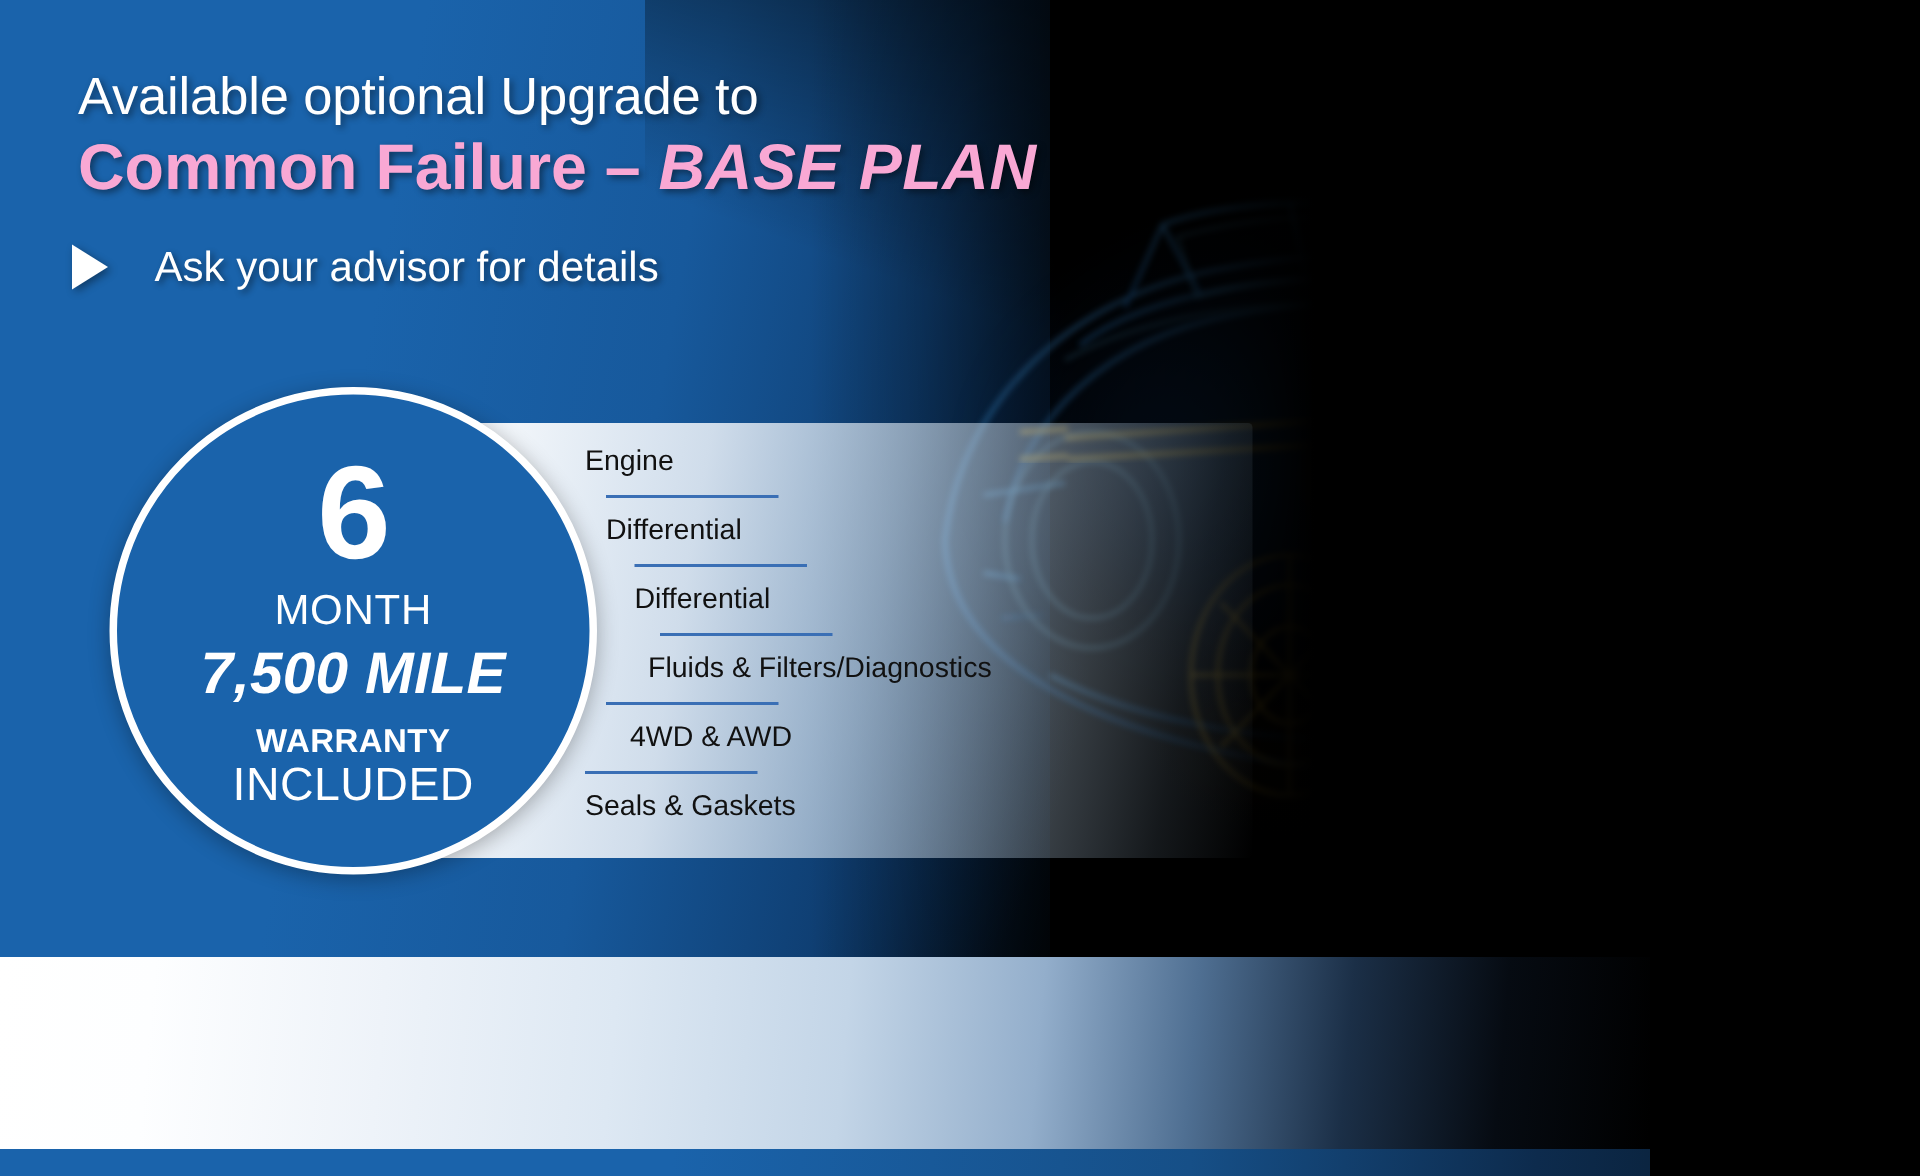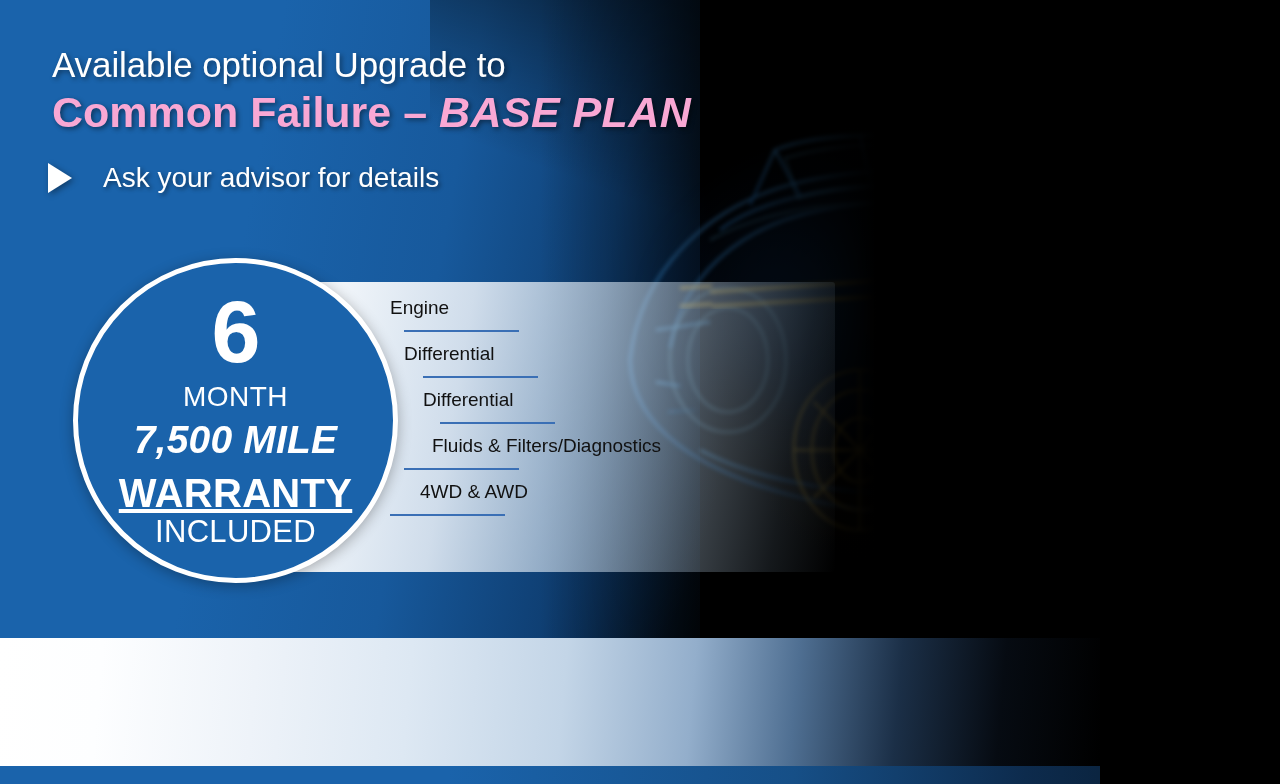--- a/index.html
+++ b/index.html
@@ -130,21 +130,21 @@
     background:#1a63ab;
     border:5px solid #ffffff;
     box-shadow:0 3px 14px rgba(0,0,0,0.30);
     display:flex; flex-direction:column;
     align-items:center; justify-content:center;
     color:#fff; text-align:center;
   }
   .badge-num { font-size:88px; font-weight:700; line-height:0.92; letter-spacing:-1px; }
   .badge-month { font-size:28px; font-weight:400; letter-spacing:0.5px; margin-top:10px; line-height:1; }
   .badge-mile { font-size:39px; font-weight:700; letter-spacing:0.2px; margin-top:9px; line-height:1;font-style:italic; }
-  .badge-warranty { font-size:40px; font-weight:700; letter-spacing:0.3px; margin-top:13px; line-height:1.08;text-decoration:underline; }
+  .badge-warranty { font-size:22px; font-weight:700; letter-spacing:0.3px; margin-top:13px; line-height:1.08; }
   .badge-included { font-size:31px; font-weight:400; letter-spacing:0.3px; line-height:1.08; }
 
   
   .footer {
     position:absolute; left:0; top:638px; width:1280px; height:128px;
     background:linear-gradient(95deg,
       #ffffff 0%, #fdfeff 8%, #eef3f9 20%,
       #dde8f3 32%, #c3d5e7 44%, #93aecb 54%,
       #4f6f92 62%, #1b2f47 70%, #060b12 78%, #000000 86%, #000000 100%);
   }
@@ -290,20 +290,23 @@
         <span class="cov-rule" style="left:50px; width:115px;"></span>
       </div>
       <div class="cov-item">
         <span class="cov-label" style="left:42px;">Fluids &amp; Filters/Diagnostics</span>
         <span class="cov-rule" style="left:14px; width:115px;"></span>
       </div>
       <div class="cov-item">
         <span class="cov-label" style="left:30px;text-align:right;">4WD &amp; AWD</span>
         <span class="cov-rule" style="left:0px; width:115px;"></span>
       </div>
+      <div class="cov-item">
+        <span class="cov-label" style="left:0px;">Seals &amp; Gaskets</span>
+      </div>
     </div>
   </div>
 
   <div class="badge">
     <div class="badge-num">6</div>
     <div class="badge-month">MONTH</div>
     <div class="badge-mile">7,500 MILE</div>
     <div class="badge-warranty">WARRANTY</div>
     <div class="badge-included">INCLUDED</div>
   </div>

